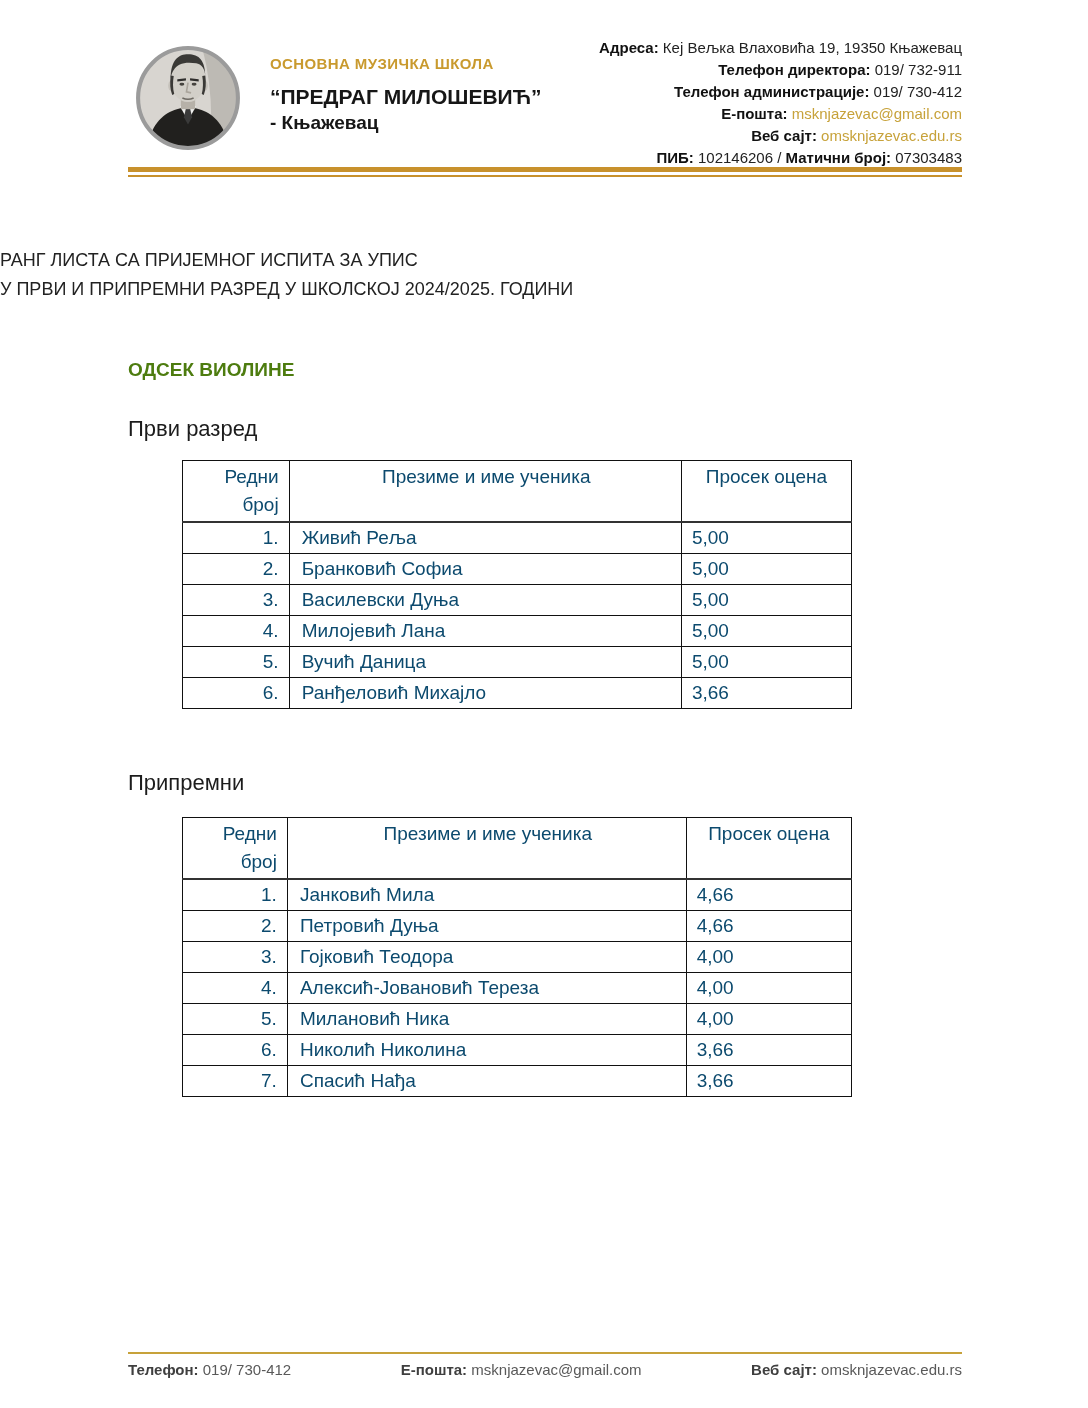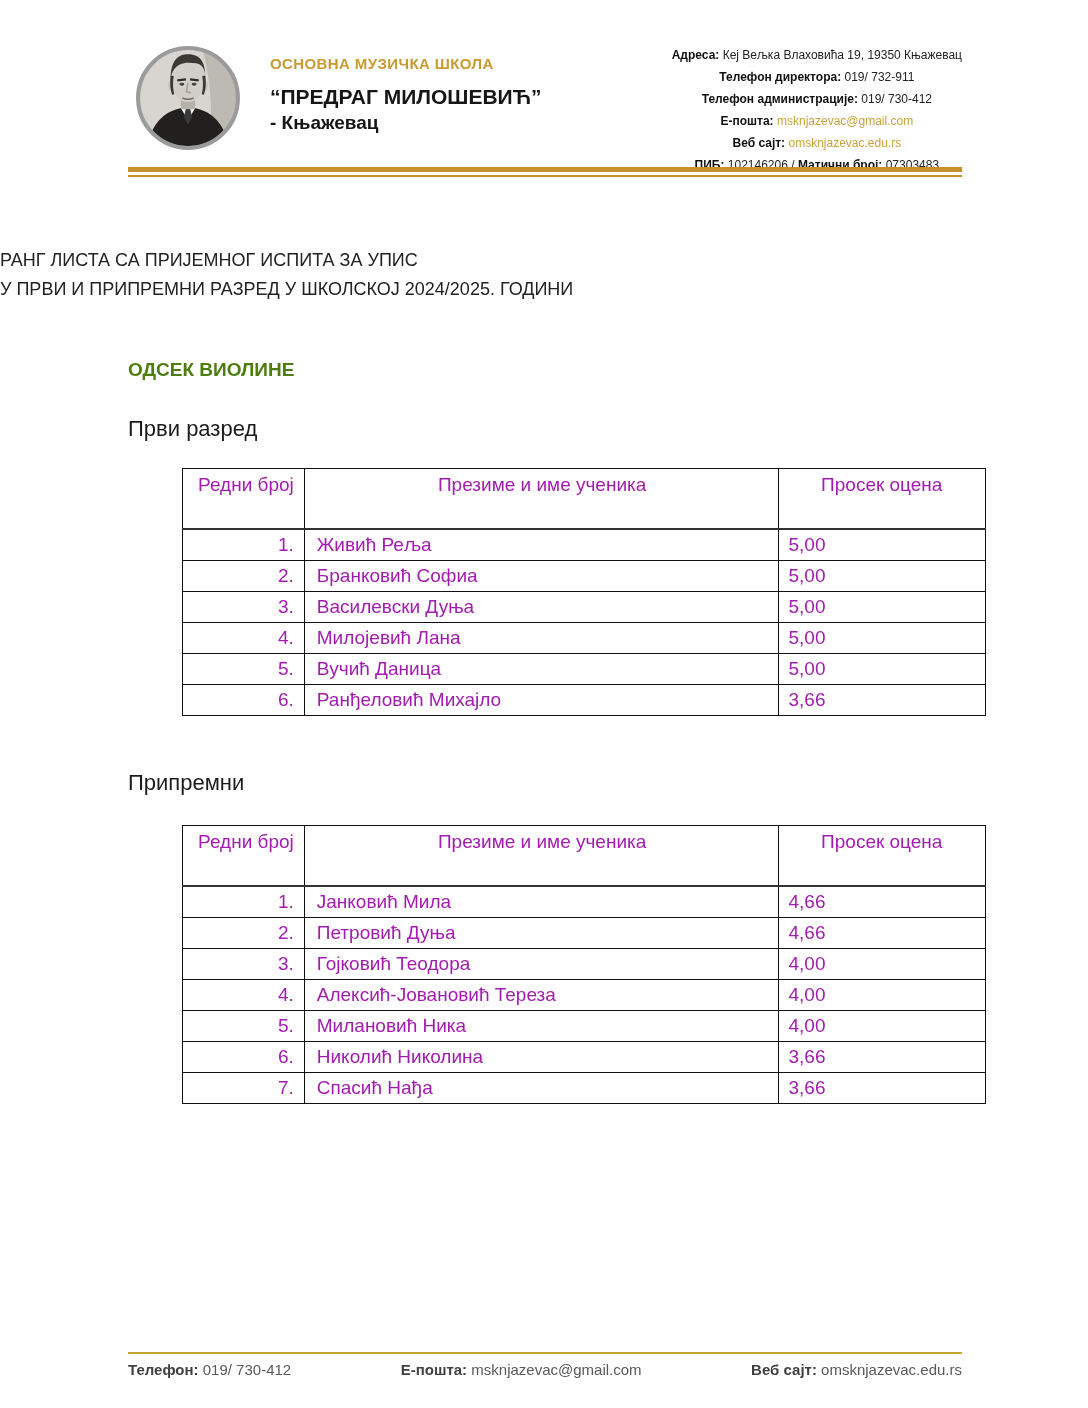--- a/index.html
+++ b/index.html
@@ -20,44 +20,44 @@
     overflow:hidden;
   }
 
   
   .portrait{position:absolute;left:134px;top:44px;width:108px;height:108px;}
   .logo-text{position:absolute;left:270px;top:56px;line-height:1.0;}
   .school-type{color:var(--gold-text);font-size:15px;letter-spacing:.4px;margin-bottom:15px;font-weight:bold;}
   .school-name{font-size:21px;font-weight:bold;color:#161616;margin-bottom:6px;}
   .school-city{font-size:19px;font-weight:bold;color:#161616;}
 
-  .contact{position:absolute;top:44px;right:126px;text-align:center;
-           font-size:12px;line-height:22px;color:#222;}
+  .contact{position:absolute;top:37px;right:126px;text-align:right;
+           font-size:15px;line-height:22px;color:#222;}
   .contact b{color:#111;}
   .gold-link{color:var(--gold-link);text-decoration:none;cursor:pointer;}
 
   .rule-double{position:absolute;left:128px;right:126px;top:167px;}
   .rule-double .thick{height:5px;background:var(--gold-rule);}
   .rule-double .thin{height:2px;background:var(--gold-rule);margin-top:3px;}
 
   
   .doc-title{position:absolute;left:0;top:246px;width:100%;
              font-size:18px;line-height:29px;color:#222;}
   .section-heading{position:absolute;left:128px;top:359px;
                    font-size:19px;font-weight:bold;color:#4d7c0f;}
   .table-caption{position:absolute;left:128px;font-size:22px;color:#1c1c1c;}
   .caption-1{top:416px;}
   .caption-2{top:770px;}
 
   
   .tbl-wrap{position:absolute;left:182px;width:778px;}
   .tbl-1{top:460px;}
   .tbl-2{top:817px;}
-  table{border-collapse:collapse;width:804px;font-size:19px;color:#a21caf;
-        font-family:"Liberation Sans", sans-serif;margin-top:8px;}
+  table{border-collapse:collapse;width:670px;font-size:19px;color:#0c4a6e;
+        font-family:"Liberation Sans", sans-serif;}
   th,td{border:1px solid #111;}
   thead th{font-weight:normal;vertical-align:top;text-align:center;
            padding:2px 10px;line-height:28px;height:60px;
            border-bottom:2px solid #333;}
   thead th.c0{text-align:right;width:118px;}
   thead th.c1{width:459px;padding-left:12px;}
   thead th.c2{width:201px;}
   tbody td{height:30px;line-height:30px;padding:0 10px;white-space:nowrap;}
   tbody td.c0{text-align:right;}
   tbody td.c1{padding-left:12px;}

